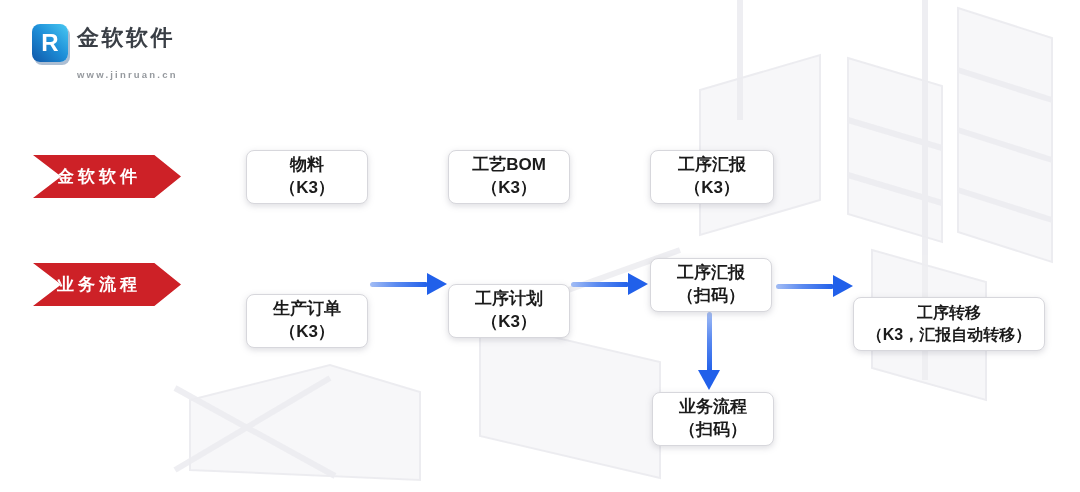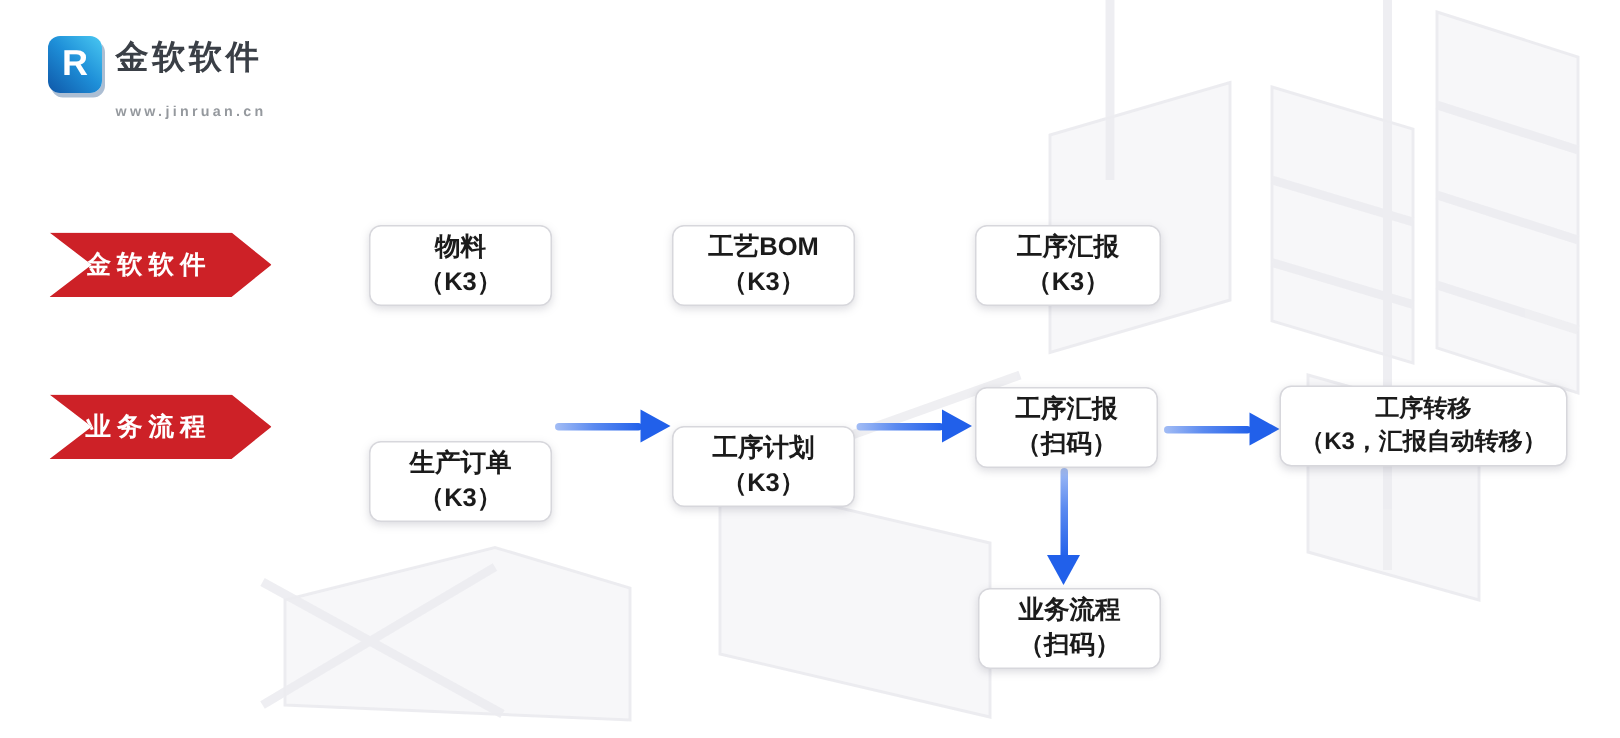--- a/index.html
+++ b/index.html
@@ -38,21 +38,21 @@
 
   
   .node {
     position:absolute; z-index:2; height:54px;
     background:#ffffff; border:1px solid #d7d7dc; border-radius:8px;
     box-shadow:0 2px 6px rgba(130,130,145,0.28);
     display:flex; flex-direction:column; align-items:center; justify-content:center;
     font-weight:bold; font-size:17px; color:#1b1b1b; line-height:1.35;
     text-align:center; white-space:nowrap;
   }
-  .node--wide { font-size:16px; }
+  .node--wide { font-size:16px;margin-top:40px; }
 
   
   .arrow { position:absolute; z-index:1; }
   .shaft-h {
     position:absolute; left:0; top:9px; height:5px; border-radius:3px;
     background:linear-gradient(90deg,#a3bdf5 0%,#5b8af0 45%,#2160ea 100%);
   }
   .head-r {
     position:absolute; top:0; width:0; height:0;
     border-top:11px solid transparent; border-bottom:11px solid transparent;

